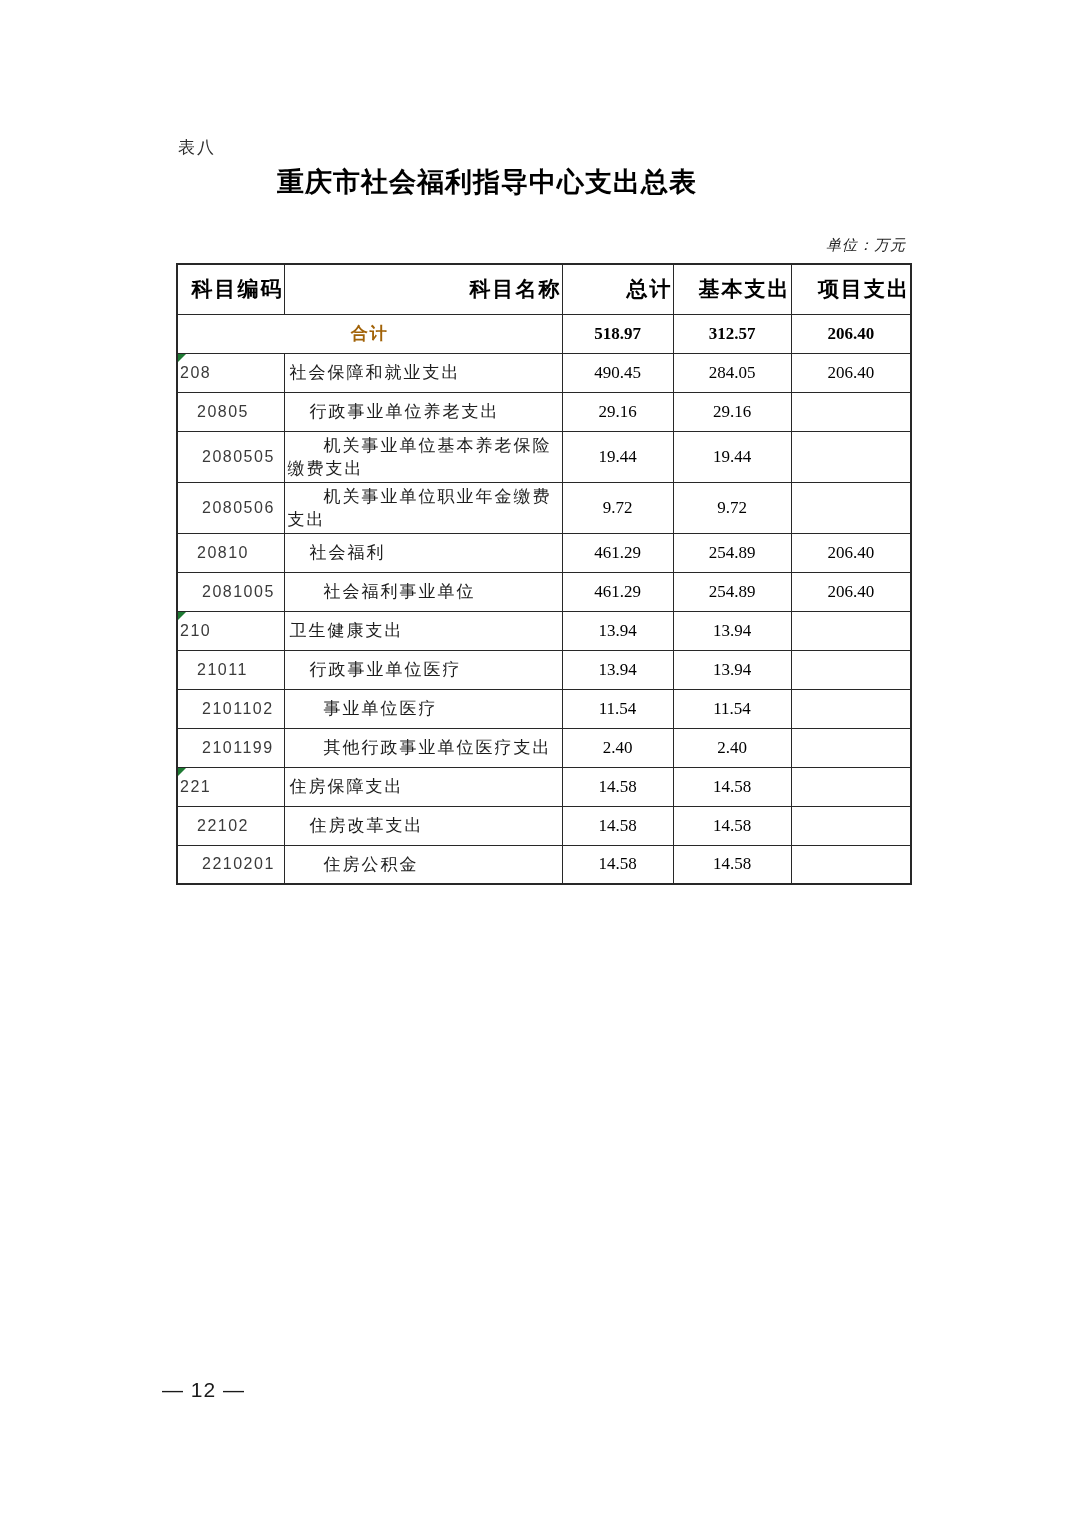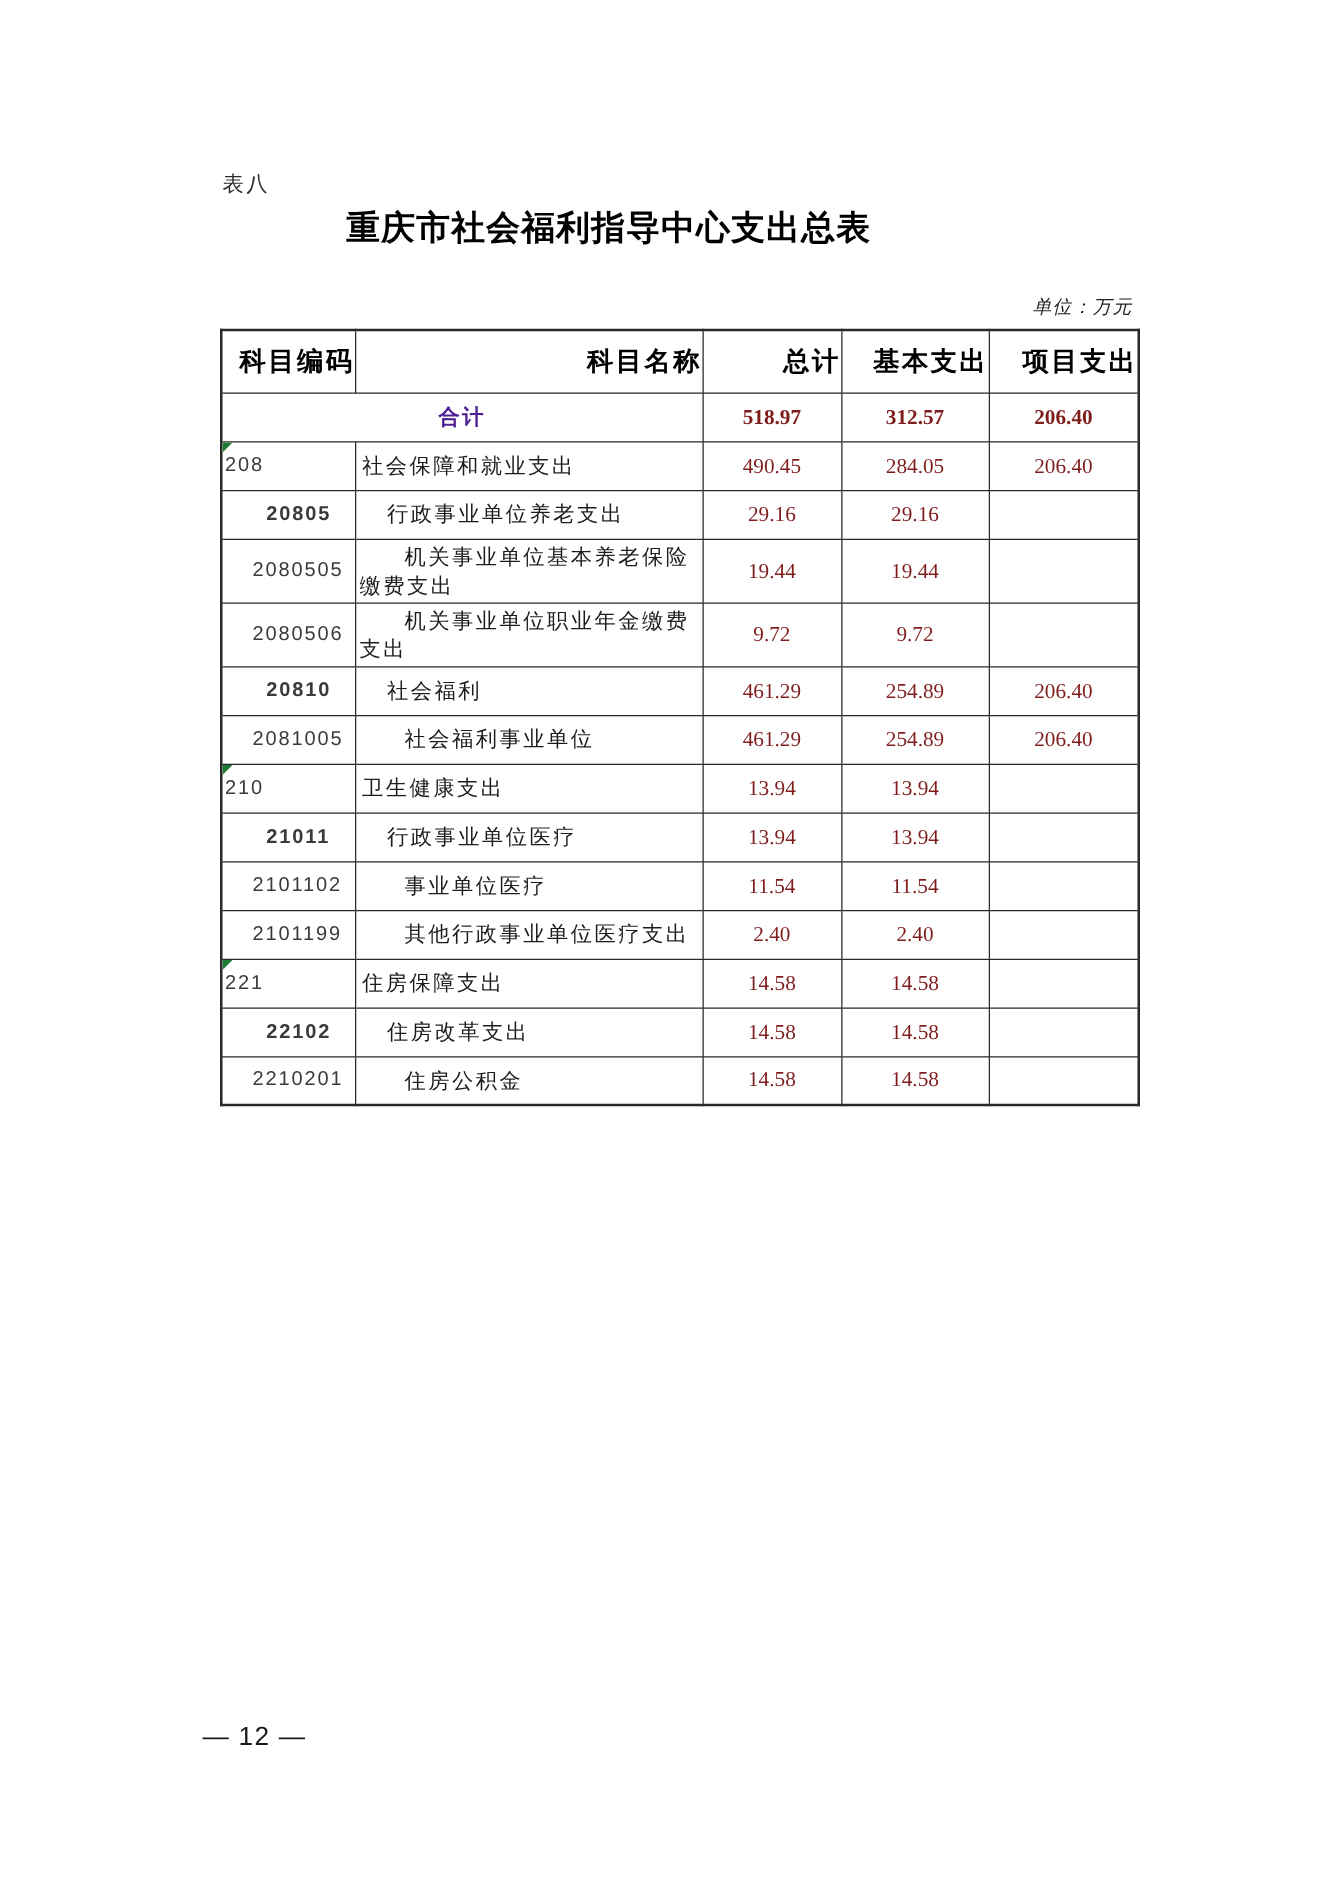--- a/index.html
+++ b/index.html
@@ -33,33 +33,33 @@
   col.c-project { width:120px; }
   th, td { border:1.8px solid #282828; vertical-align:middle; }
   th {
     height:50px; font-family:"Liberation Sans", sans-serif;
     font-size:21px; font-weight:bold; text-align:right;
     letter-spacing:2px; color:#000;
   }
   td { height:39px; font-size:17px; }
   .summary-row td { font-weight:bold; }
   .sum-label {
-    text-align:center; font-size:17px; letter-spacing:2px; color:#4c1d95;
+    text-align:center; font-size:17px; letter-spacing:2px; color:#a16207;
   }
   .num {
     text-align:center; font-family:"Liberation Serif", serif;
-    font-size:17px; color:#7f1d1d;
+    font-size:17px; color:#000000;
   }
   .code-cell { position:relative; overflow:hidden; }
   .code {
     display:block; font-family:"Liberation Sans", sans-serif;
     font-size:16px; color:#3a3a3a; letter-spacing:1.5px; line-height:1;
   }
   .level-1 .code { padding-left:2px; }
-  .level-2 .code { padding-left:35px;font-weight:bold; }
+  .level-2 .code { padding-left:19px; }
   .level-3 .code { padding-left:24px; }
   .name-cell {
     padding:2px 3px; font-size:17px; color:#1c1c1c;
     line-height:23px; letter-spacing:2px; word-break:break-all;margin-left:19px;
   }
   .level-1 .name-cell { text-indent:2px; }
   .level-2 .name-cell { text-indent:22px; }
   .level-3 .name-cell { text-indent:36px; }
   .marker {
     display:none; position:absolute; left:0; top:0; width:0; height:0;

